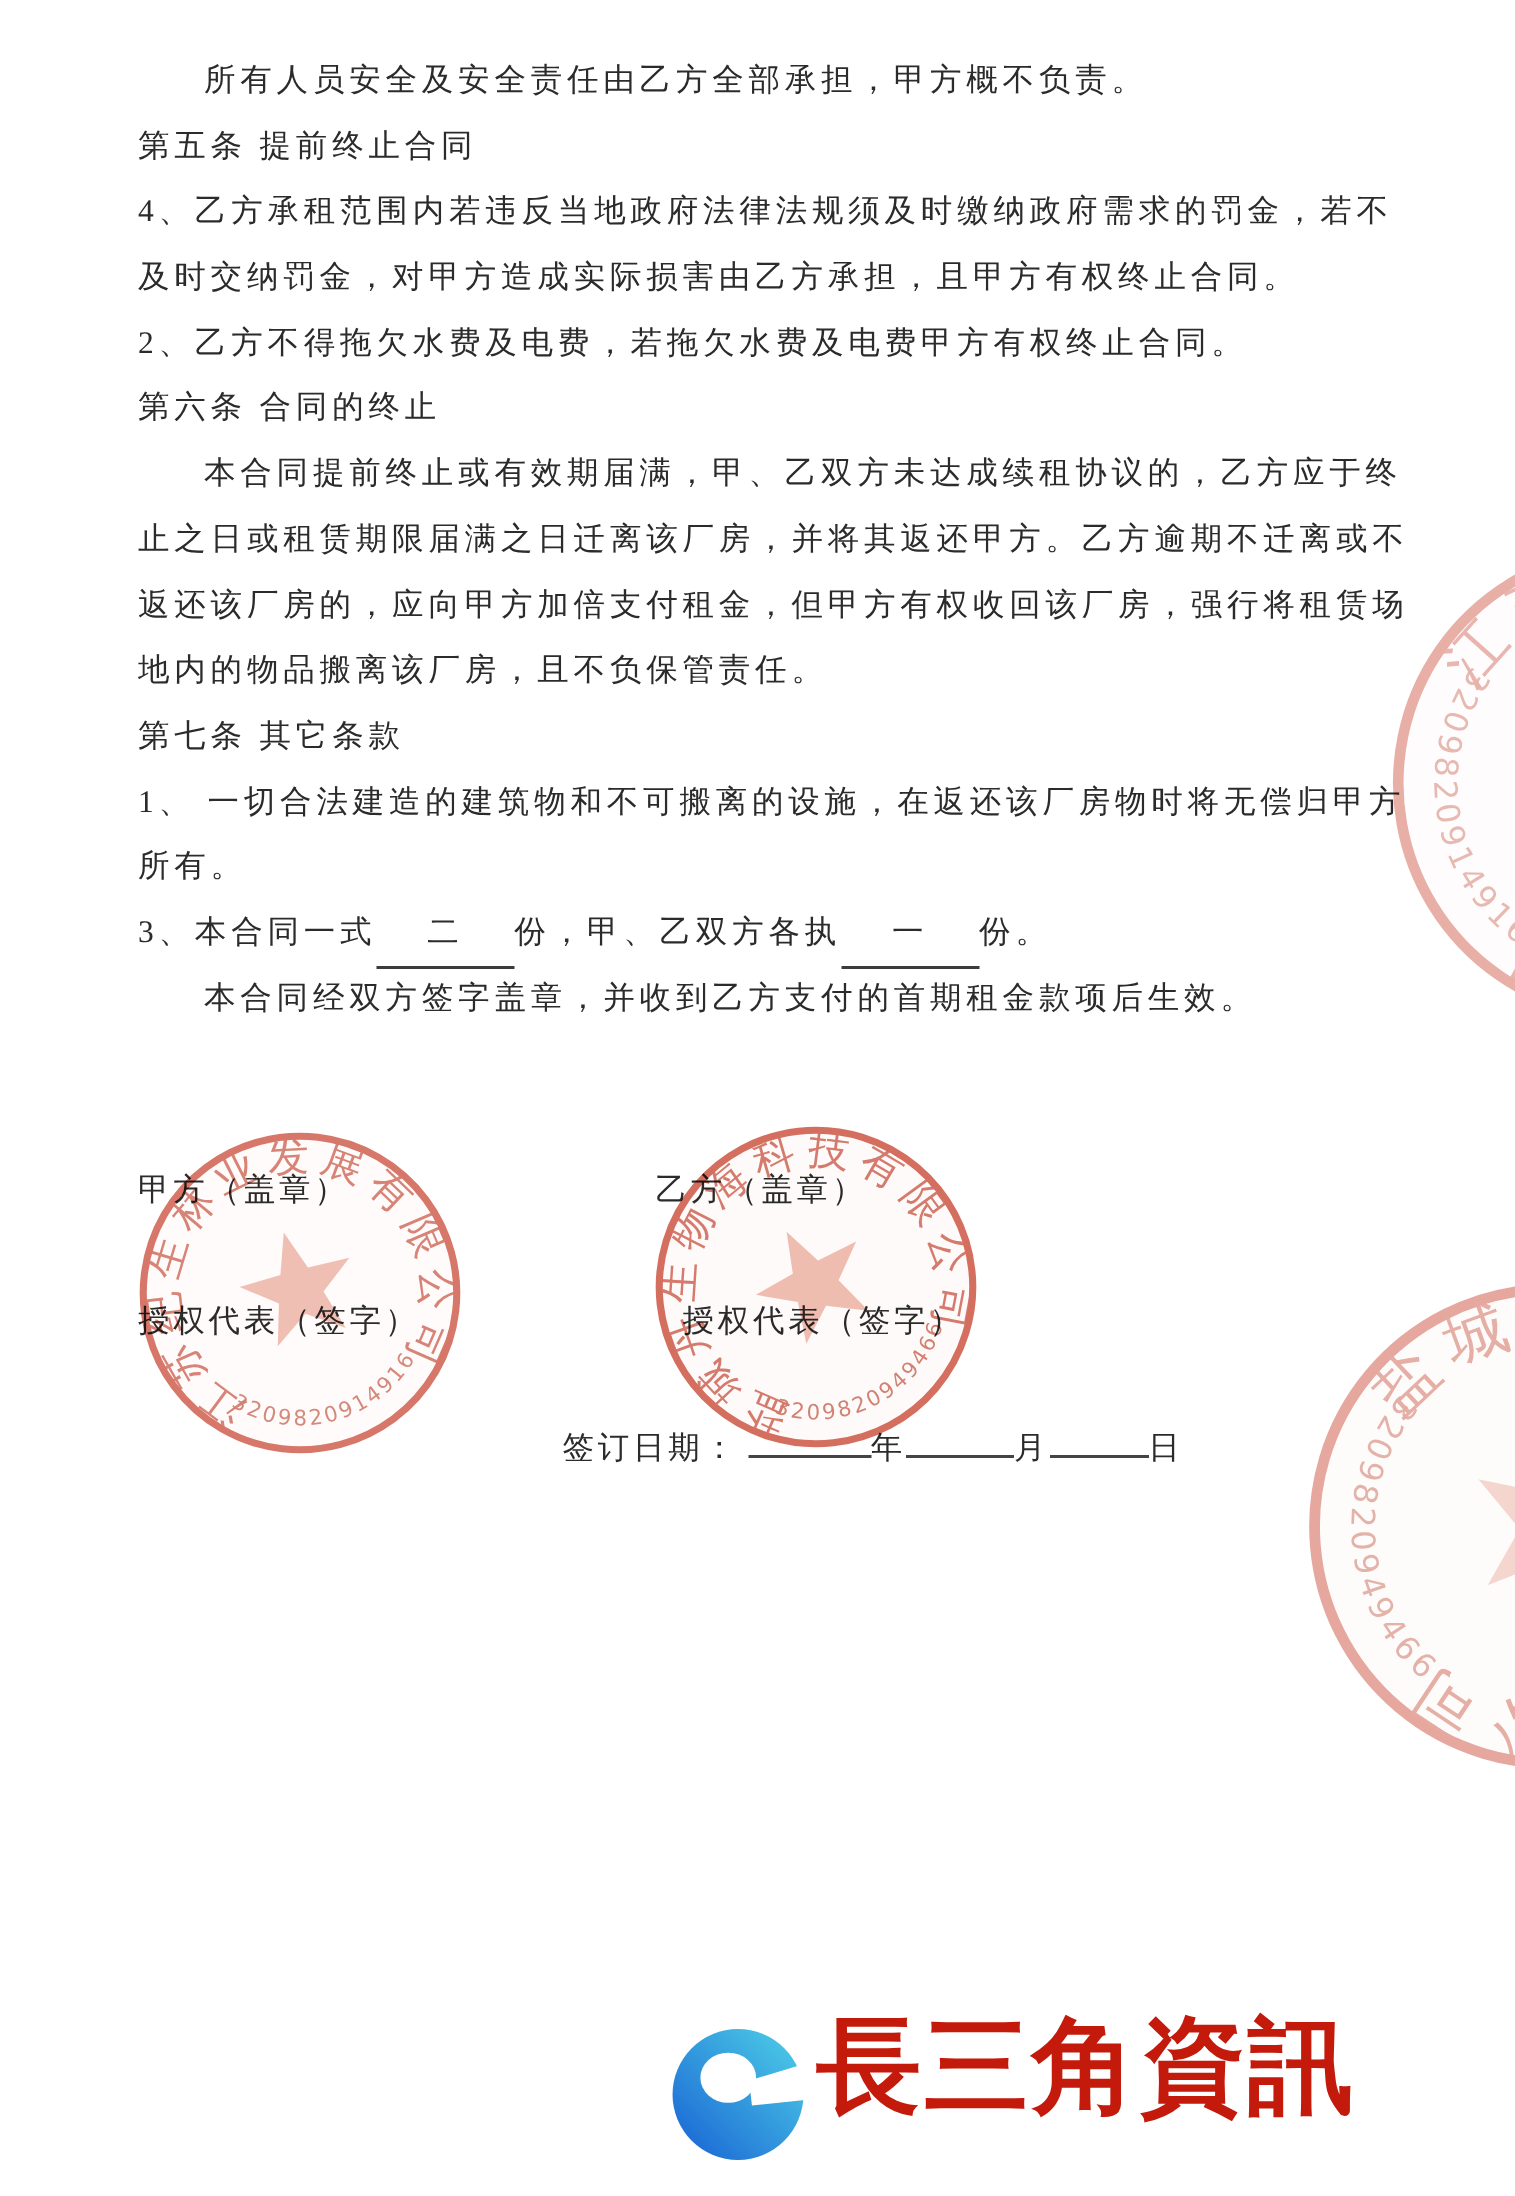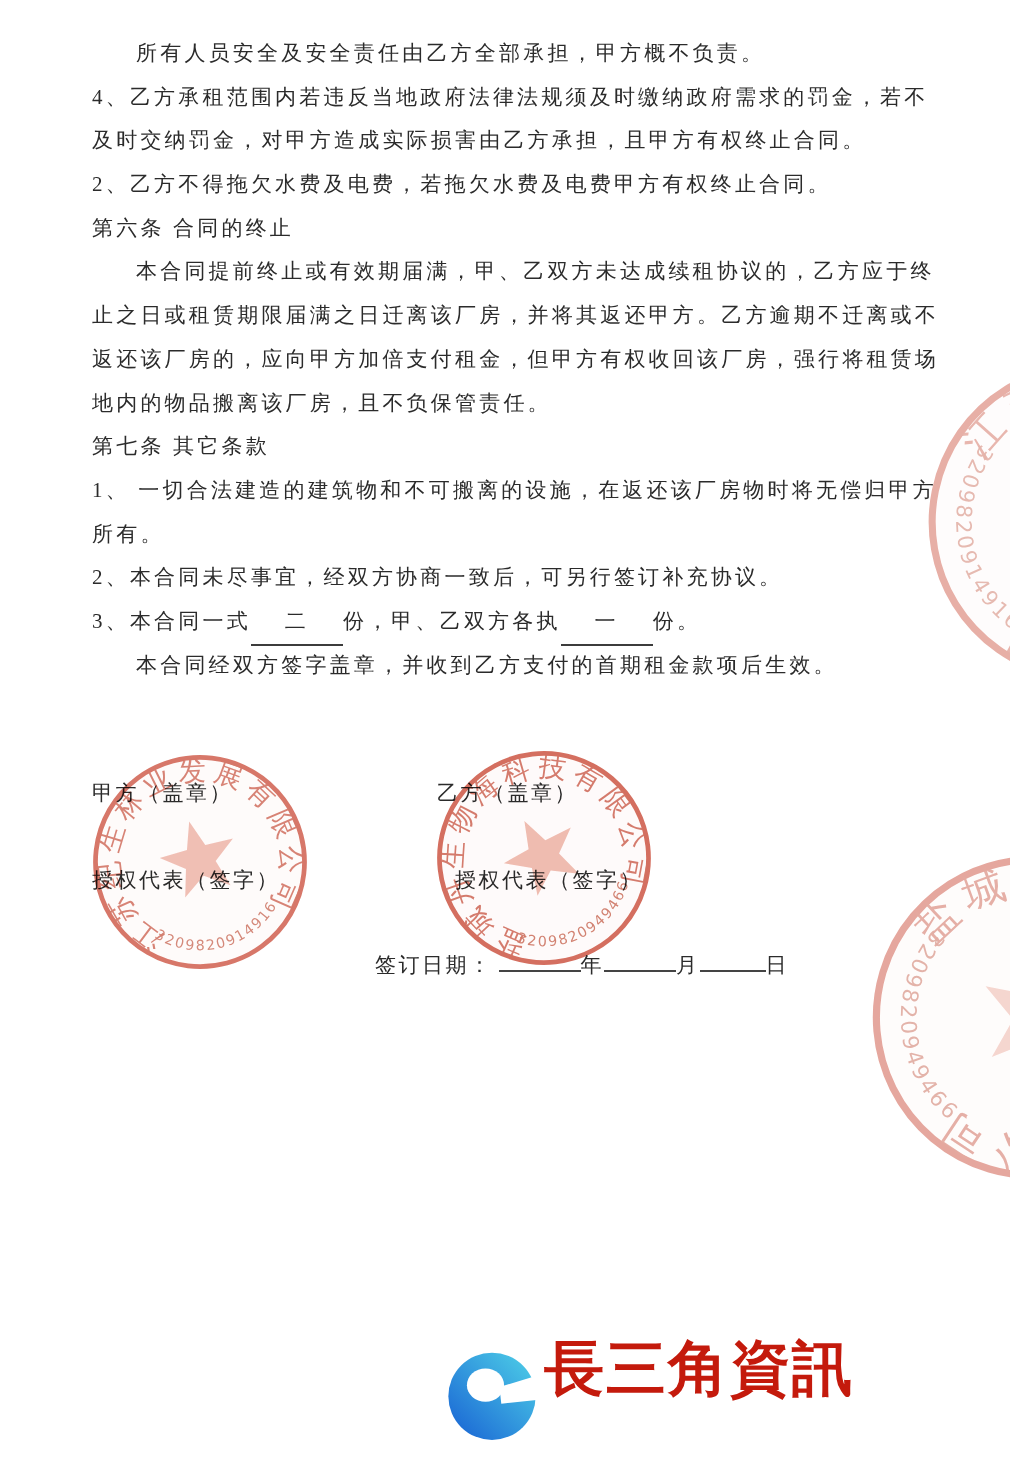--- a/index.html
+++ b/index.html
@@ -37,49 +37,49 @@
   .stamp-b{left:430px;top:744px;width:228px;height:228px;transform:rotate(-28deg);opacity:.9;}
   .stamp-c{left:918px;top:352px;width:340px;height:340px;transform:rotate(80deg);opacity:.5;}
   .stamp-d{left:862px;top:845px;width:345px;height:345px;transform:rotate(85deg);opacity:.55;}
   .seal-ring{fill:rgba(238,170,158,0.06);stroke:#d05f4e;stroke-width:5;}
   .seal-star{fill:#eaa294;opacity:.8;}
   .seal-name{font-size:29px;letter-spacing:6px;fill:#cd6251;opacity:.92;font-family:"Liberation Serif",serif;}
   .seal-num{font-size:15px;letter-spacing:2px;fill:#c96a57;opacity:.92;font-family:"DejaVu Sans",sans-serif;}
   
   .logo-icon{position:absolute;left:444px;top:1348px;width:96px;height:104px;}
   .logo-brand{
-    position:absolute;left:544px;top:1340px;font-size:60px;line-height:1.1;
+    position:absolute;left:544px;top:1340px;font-size:70px;line-height:1.1;
     font-weight:900;color:#c41a0c;letter-spacing:2px;white-space:nowrap;
-    font-family:Liberation Mono, monospace;
+    font-family:Liberation Serif, serif;
   }
   .logo-url{
     position:absolute;left:582px;top:1502px;font-size:28px;font-weight:800;
     color:#0d0d0d;letter-spacing:3.5px;white-space:nowrap;
     font-family:"DejaVu Sans","Liberation Sans",sans-serif;
   }
 </style>
 </head>
 <body>
 
 <div class="page">
 
   <div class="doc">
     <div class="line indent">所有人员安全及安全责任由乙方全部承担，甲方概不负责。</div>
+    <div class="line">第五条 提前终止合同</div>
     <div class="line">4、乙方承租范围内若违反当地政府法律法规须及时缴纳政府需求的罚金，若不</div>
     <div class="line">及时交纳罚金，对甲方造成实际损害由乙方承担，且甲方有权终止合同。</div>
     <div class="line">2、乙方不得拖欠水费及电费，若拖欠水费及电费甲方有权终止合同。</div>
     <div class="line">第六条 合同的终止</div>
     <div class="line indent">本合同提前终止或有效期届满，甲、乙双方未达成续租协议的，乙方应于终</div>
     <div class="line">止之日或租赁期限届满之日迁离该厂房，并将其返还甲方。乙方逾期不迁离或不</div>
     <div class="line">返还该厂房的，应向甲方加倍支付租金，但甲方有权收回该厂房，强行将租赁场</div>
     <div class="line">地内的物品搬离该厂房，且不负保管责任。</div>
     <div class="line">第七条 其它条款</div>
     <div class="line">1、 一切合法建造的建筑物和不可搬离的设施，在返还该厂房物时将无偿归甲方</div>
     <div class="line">所有。</div>
-    <div class="line">2、本合同未尽事宜，经双方协商一致后，可另行签订补充协议。</div>
     <div class="line"><span>3、本合同一式</span><span class="blank">二</span><span>份，甲、乙双方各执</span><span class="blank">一</span><span>份。</span></div>
     <div class="line indent">本合同经双方签字盖章，并收到乙方支付的首期租金款项后生效。</div>
   </div>
 
   <div class="sig-label lbl-a">甲方（盖章）</div>
   <div class="sig-label lbl-b">乙方（盖章）</div>
   <div class="sig-label lbl-rep-a">授权代表（签字）</div>
   <div class="sig-label lbl-rep-b">授权代表（签字）</div>
 
   <div class="date-line"><span>签订日期：</span><span class="dblank w1"></span><span>年</span><span class="dblank w2"></span><span>月</span><span class="dblank w3"></span><span>日</span></div>

